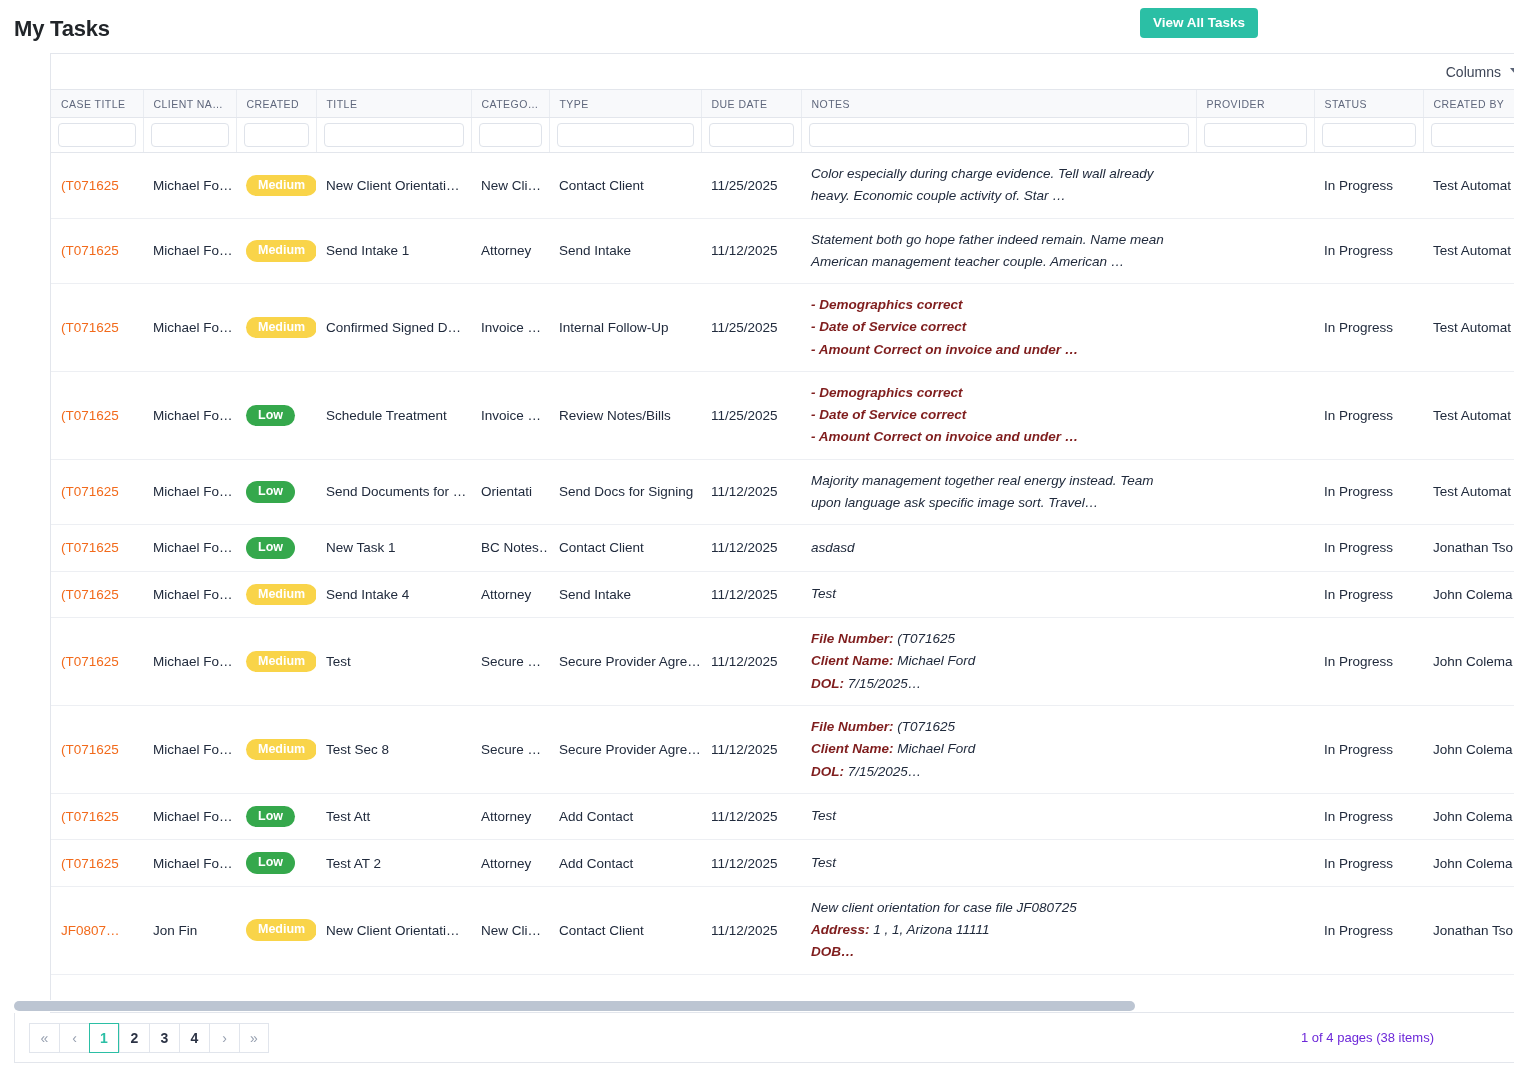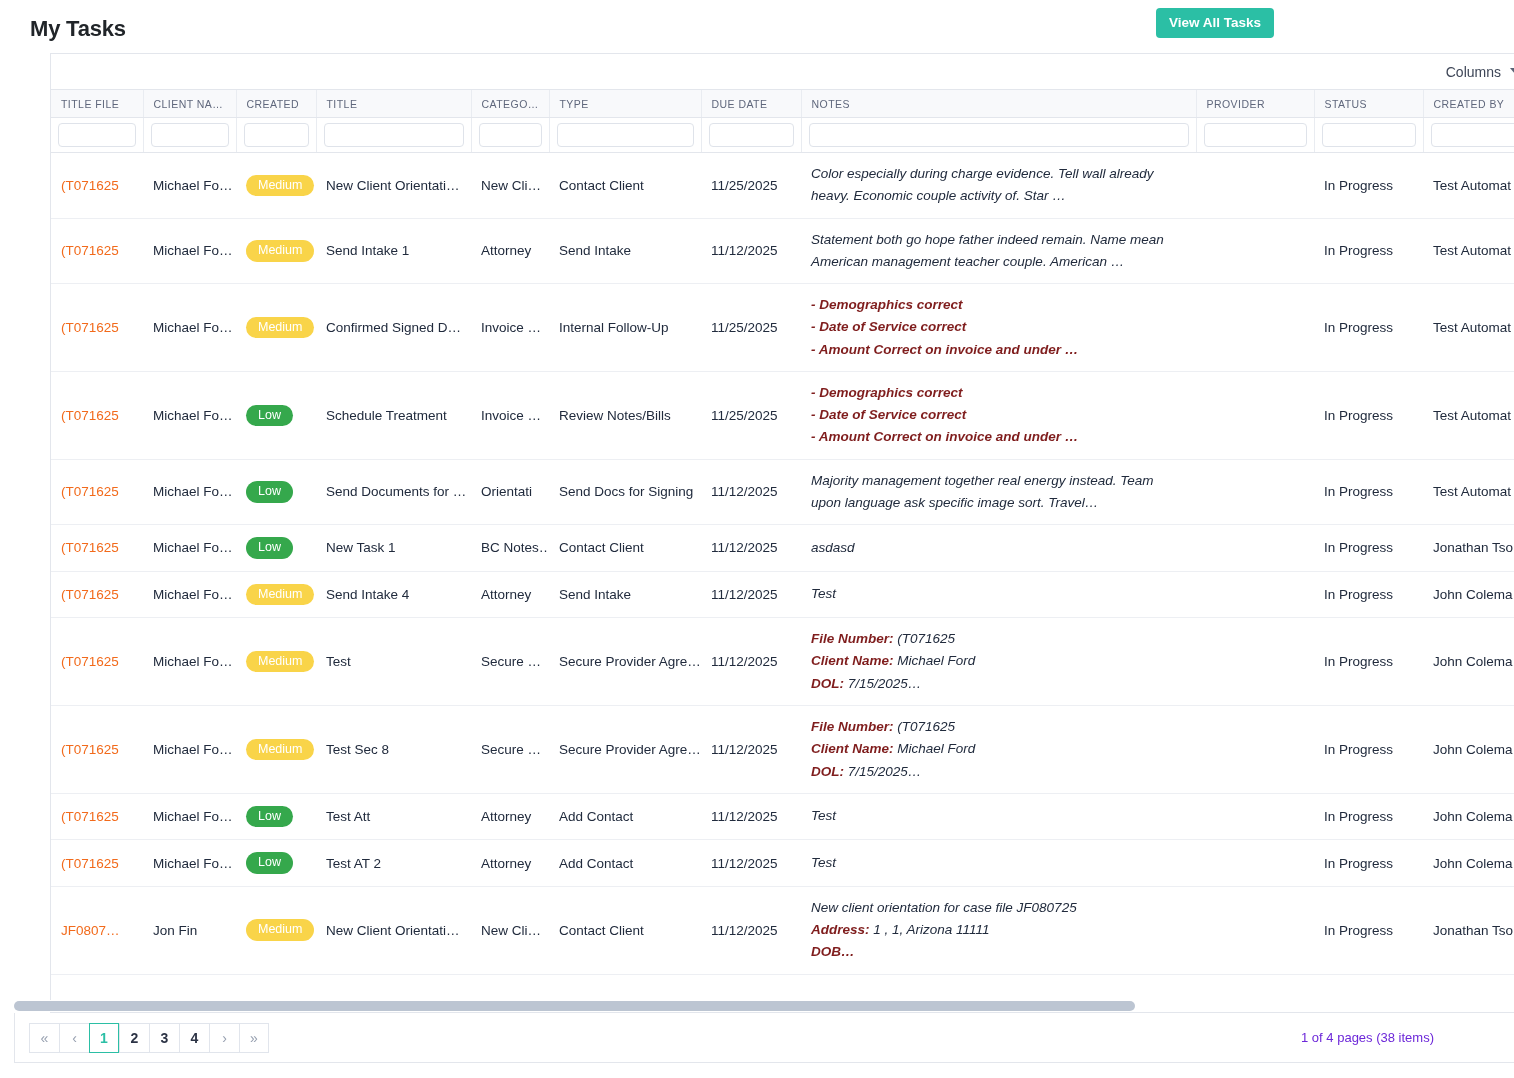--- a/index.html
+++ b/index.html
@@ -9,21 +9,21 @@
     background: #ffffff;
     font-family: "Liberation Sans", sans-serif;
     color: #2c3345;
     overflow: hidden;
   }
 
   .page { position: relative; width: 1514px; height: 1078px; }
 
   
   .page-header {
-    position: absolute; left: 16px; top: 0; width: 1272px; height: 56px;
+    position: absolute; left: 0; top: 0; width: 1272px; height: 56px;
   }
   .page-title {
     position: absolute; left: 14px; top: 16px;
     font-size: 22px; font-weight: bold; color: #212529;
     letter-spacing: -0.2px;
   }
   .view-all-btn {
     position: absolute; right: 14px; top: 8px;
     background: #2bbfa5; color: #ffffff;
     border: none; border-radius: 4px;
@@ -115,20 +115,21 @@
   }
   .badge {
     display: inline-block;
     border-radius: 11px;
     padding: 4px 12px 5px 12px;
     font-size: 12.5px;
     color: #fff;
     line-height: 1;
     min-width: 44px;
     text-align: center;
+    font-weight: bold;
   }
   .badge.medium { background: #f9d449; }
   .badge.low    { background: #35a84c; }
 
   .notes-line { display: block; font-style: italic; }
   .notes-strong { font-weight: bold; color: #7f1d1d; }
 
   
   .hscroll-track {
     position: absolute; left: 14px; top: 1000px;
@@ -198,21 +199,21 @@
             <col style="width: 78px;">
             <col style="width: 152px;">
             <col style="width: 100px;">
             <col style="width: 395px;">
             <col style="width: 118px;">
             <col style="width: 109px;">
             <col style="width: 128px;">
           </colgroup>
         <thead>
           <tr id="header-row">
-              <th>TITLE FILE</th>
+              <th>CASE TITLE</th>
               <th>CLIENT NA…</th>
               <th>CREATED</th>
               <th>TITLE</th>
               <th>CATEGO…</th>
               <th>TYPE</th>
               <th>DUE DATE</th>
               <th>NOTES</th>
               <th>PROVIDER</th>
               <th>STATUS</th>
               <th>CREATED BY</th>

